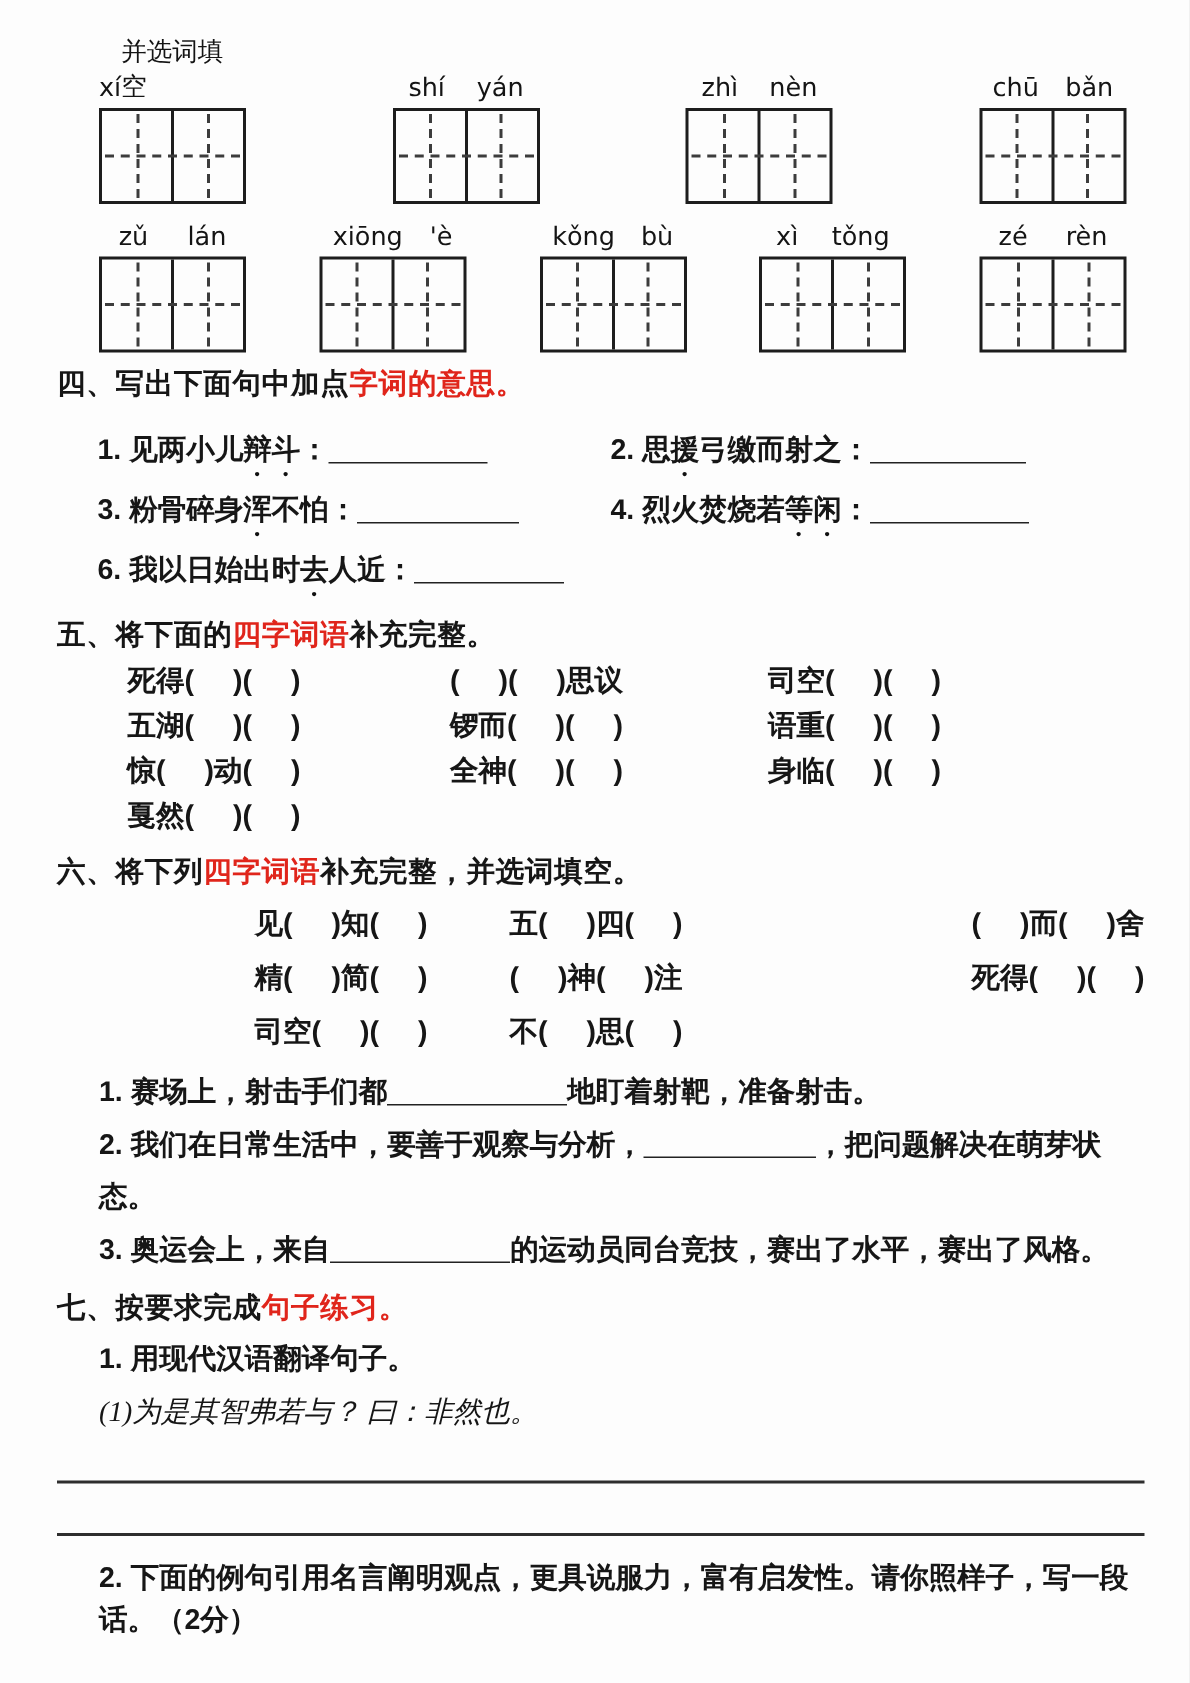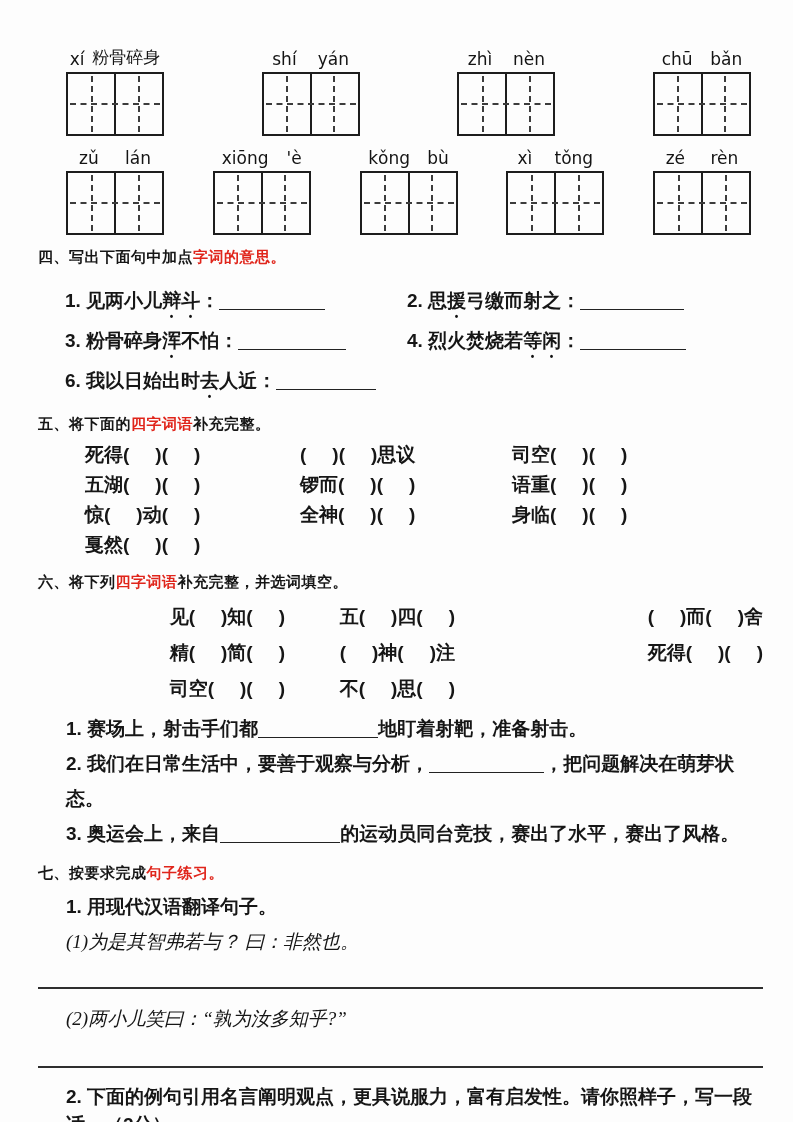--- a/index.html
+++ b/index.html
@@ -17,21 +17,21 @@
     height:25px; padding-bottom:3px;
     font-family:"DejaVu Sans", sans-serif; font-size:17px; color:#141414;
   }
   .pin-box{position:relative; height:60px; border:2.5px solid #1d1d1d; box-sizing:content-box; background:#fdfdfd;}
   .pin-box .v-solid{position:absolute; top:0; bottom:0; left:50%; margin-left:-1px; border-left:2px solid #1d1d1d;}
   .pin-box .v-dash{position:absolute; top:2px; bottom:2px; border-left:2px dashed #3c3c3c; margin-left:-1px;}
   .pin-box .v-dash.p25{left:25%;} .pin-box .v-dash.p75{left:75%;}
   .pin-box .h-dash{position:absolute; left:2px; right:2px; top:50%; margin-top:-1px; border-top:2px dashed #3c3c3c;}
   .pin-row + .pin-row{margin-top:7px;text-align:right;}
   
-  .hdr{font-family:"Liberation Sans", sans-serif; font-weight:700; font-size:15px; line-height:26px; letter-spacing:.5px;}
+  .hdr{font-family:"Liberation Sans", sans-serif; font-weight:700; font-size:19px; line-height:26px; letter-spacing:.5px;}
   .red{color:#e0251b;}
   .cnb{font-weight:700; font-family:"Liberation Sans", sans-serif;}
   
   .s4-grid{display:grid; grid-template-columns:342px auto; padding-left:27px; line-height:37px; margin-top:12px;}
   
   .s5-grid{display:grid; grid-template-columns:215px 212px auto; padding-left:47px; line-height:30px; margin-top:3px;}
   
   .s6-grid{display:grid; grid-template-columns:175px 170px auto; padding-left:72px; line-height:36px; margin-top:4px;text-align:right;}
   .s6-sentences{padding-left:28px; margin-top:4px;}
   .s6-sentences > div{line-height:35px;}
@@ -52,21 +52,21 @@
 </head>
 <body>
 
 <div class="page">
 
   <div>
       <div class="pin-row">
         <div class="pin-group">
           <div class="pin-label">
             <span>xí</span>
-            <span>粉骨碎身</span>
+            <span>并选词填空</span>
           </div>
           <div class="pin-box">
             <div class="v-solid"></div>
             <div class="v-dash p25"></div>
             <div class="v-dash p75"></div>
             <div class="h-dash"></div>
           </div>
         </div>
         <div class="pin-group">
           <div class="pin-label">
@@ -213,19 +213,18 @@
         <div><span>2. 我们在日常生活中，要善于观察与分析，</span><span class="blank" style="width: 115px;"></span><span>，把问题解决在萌芽状态。</span></div>
         <div><span>3. 奥运会上，来自</span><span class="blank" style="width: 120px;"></span><span>的运动员同台竞技，赛出了水平，赛出了风格。</span></div>
       </div>
   </div>
 
   <div class="sec">
     <div class="hdr"><span>七、按要求完成</span><span class="red ">句子练习</span><span class="red ">。</span></div>
     <div class="s7-line cnb">1. 用现代汉语翻译句子。</div>
     <div class="s7-line kai">(1)为是其智弗若与？ 曰：非然也。</div>
     <div class="answer-line al-1"></div>
-    <div class="s7-line kai" style="margin-top:16px;">(2)两小儿笑曰：“孰为汝多知乎?”</div>
     <div class="answer-line al-2"></div>
     <div class="s7-line cnb" style="margin-top:15px;">2. 下面的例句引用名言阐明观点，更具说服力，富有启发性。请你照样子，写一段话。（2分）</div>
 
   </div>
 
 </div>
 
 </body></html>

